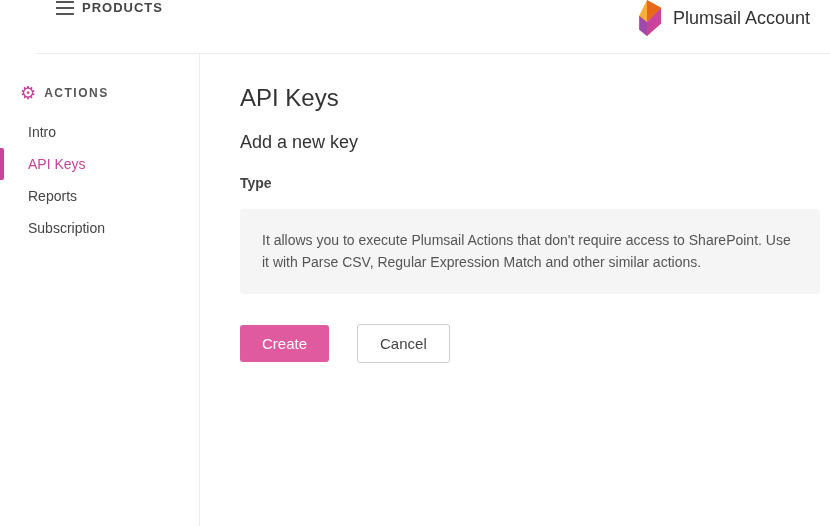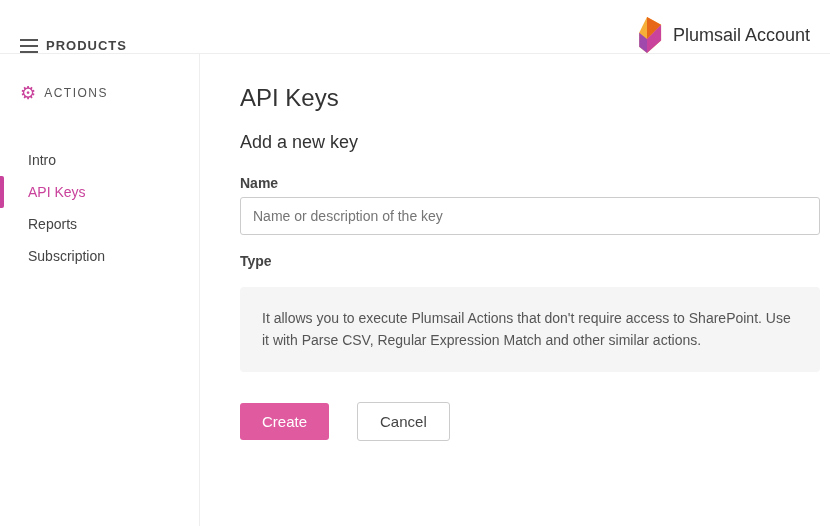--- a/index.html
+++ b/index.html
@@ -10,27 +10,28 @@
       width: 830px;
       height: 526px;
       overflow: hidden;
       display: flex;
       flex-direction: column;
     }
 
     
     .header {
       display: flex;
-      align-items: flex-end;
+      align-items: flex-start;
       justify-content: space-between;
       padding: 0 20px;
       height: 54px;
       background: #fff;
       border-bottom: 1px solid #eee;
       flex-shrink: 0;
+      margin-left: 36px;
     }
     .header-left {
       display: flex;
       align-items: center;
       gap: 8px;
     }
     .hamburger-icon {
       display: flex;
       flex-direction: column;
       gap: 4px;
@@ -84,28 +85,27 @@
       align-items: center;
       gap: 8px;
       padding: 8px 20px 12px 20px;
     }
     .gear-icon {
       color: #c9429b;
       font-size: 18px;
     }
     .section-title {
       font-size: 12px;
-      font-weight: 400;
+      font-weight: 700;
       letter-spacing: 1.5px;
       color: #555;
       text-transform: uppercase;
     }
     .sidebar-nav {
       list-style: none;
-      margin-top: 28px;
     }
     .sidebar-nav li {
       position: relative;
     }
     .sidebar-nav li a {
       display: block;
       padding: 8px 20px 8px 28px;
       font-size: 14px;
       color: #444;
       text-decoration: none;
@@ -270,24 +270,20 @@
       <li>
         <a>Subscription</a>
       </li>
     </ul>
   </aside>
 
   <main class="main-content">
     <h1 class="page-title">API Keys</h1>
     <h2 class="section-heading">Add a new key</h2>
 
-    <div class="form-group">
-      <label class="form-label">Name</label>
-      <input type="text" class="form-input" placeholder="Name or description of the key" style="">
-    </div>
 
     <div class="form-group">
       <label class="form-label">Type</label>
     </div>
 
     <div class="info-box">
       <p>It allows you to execute Plumsail Actions that don't require access to SharePoint. Use it with Parse CSV, Regular Expression Match and other similar actions.</p>
     </div>
 
     <div class="button-row">

